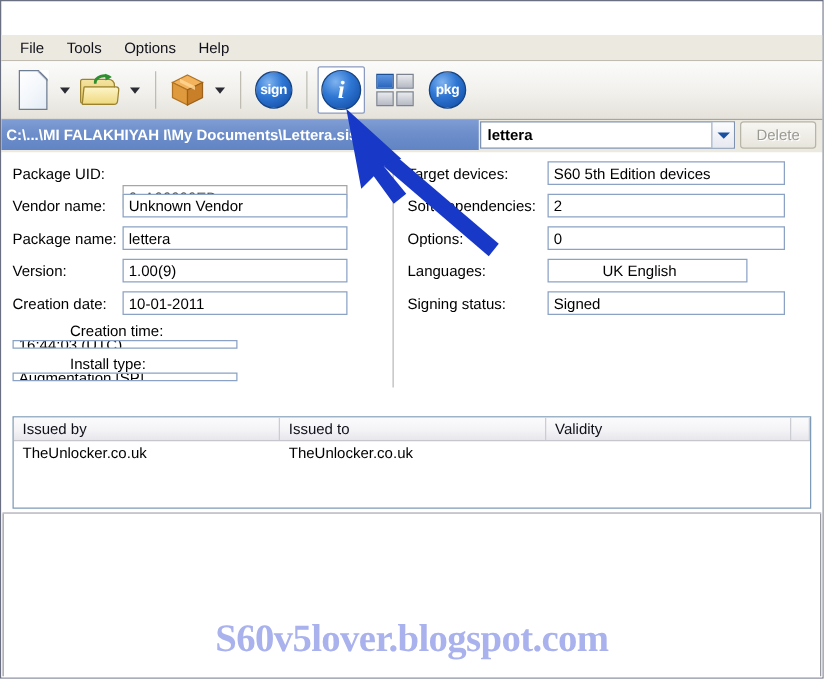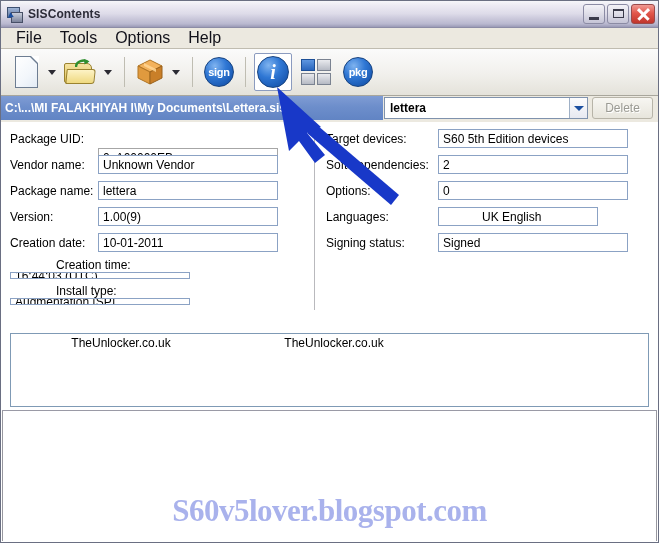--- a/index.html
+++ b/index.html
@@ -115,21 +115,21 @@
     width: 657px;
     height: 21px;
     background: #ece9e0;
     border-bottom: 1px solid #c0bcb0;
     box-sizing: border-box;
     display: flex;
     align-items: center;
     padding-left: 8px;
   }
   .menu-item {
-    font-size: 16px;
+    font-size: 12px;
     color: #11111a;
     padding: 2px 9px 2px 7px;
     margin-right: 2px;
     cursor: default;
   }
 
   
   .toolbar {
     position: absolute;
     left: 0; top: 48px;
@@ -440,21 +440,20 @@
     height: 18px;
     align-items: center;
   }
   .cert-td {
     font-size: 12px;
     color: #000000;
     padding-left: 7px;
     box-sizing: border-box;
     white-space: nowrap;
     overflow: hidden;
-    text-align: center;
   }
 
   .lower-sep {
     position: absolute;
     left: 1px; top: 288px;
     width: 655px;
     height: 1px;
     background: #9a9aa6;
   }
   .lower-panel {
@@ -488,41 +487,20 @@
     left: 262px; top: 80px;
     width: 140px; height: 125px;
     pointer-events: none;
   }
 </style>
 </head>
 <body>
 
 <div id="app">
 
-  <div class="titlebar">
-    <div class="title-icon">
-      <div class="sq1"></div>
-      <div class="sq2"></div>
-      <div class="arr"></div>
-    </div>
-    <div class="title-text">SISContents</div>
-
-    <div class="win-btns">
-      <div class="win-btn">
-        <span class="min-glyph"></span>
-      </div>
-      <div class="win-btn">
-        <span class="max-glyph"></span>
-      </div>
-      <div class="win-btn close">
-        <span class="x1"></span>
-          <span class="x2"></span>
-      </div>
-    </div>
-  </div>
 
   <div class="menubar">
     <div class="menu-item">File</div>
     <div class="menu-item">Tools</div>
     <div class="menu-item">Options</div>
     <div class="menu-item">Help</div>
   </div>
 
   <div class="toolbar">
 
@@ -660,20 +638,26 @@
       </div>
 
       <div class="frm-row" style="left:325px; top:110px;">
         <span class="frm-label" style="width:112px;">Signing status:</span>
         <span class="frm-input" style="width:190px;">Signed</span>
       </div>
     </div>
 
 
     <div class="cert-box">
+      <div class="cert-head">
+        <span class="cert-th" style="width:213px;">Issued by</span>
+        <span class="cert-th" style="width:213px;">Issued to</span>
+        <span class="cert-th" style="width:196px;">Validity</span>
+        <span class="cert-th" style="width:15px;"></span>
+      </div>
       <div class="cert-row">
         <span class="cert-td" style="width:213px;">TheUnlocker.co.uk</span>
         <span class="cert-td" style="width:213px;">TheUnlocker.co.uk</span>
       </div>
     </div>
 
     <div class="lower-sep"></div>
     <div class="lower-panel"></div>
   </div>
 

